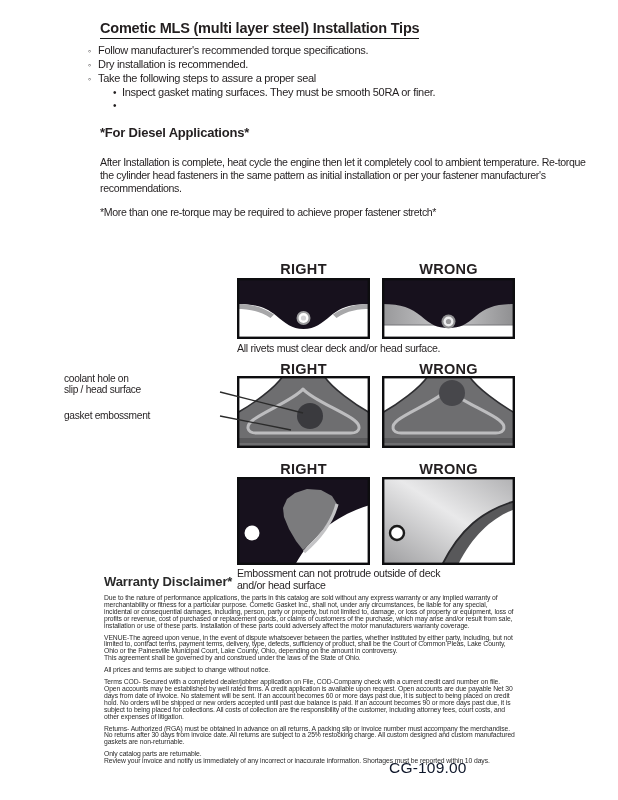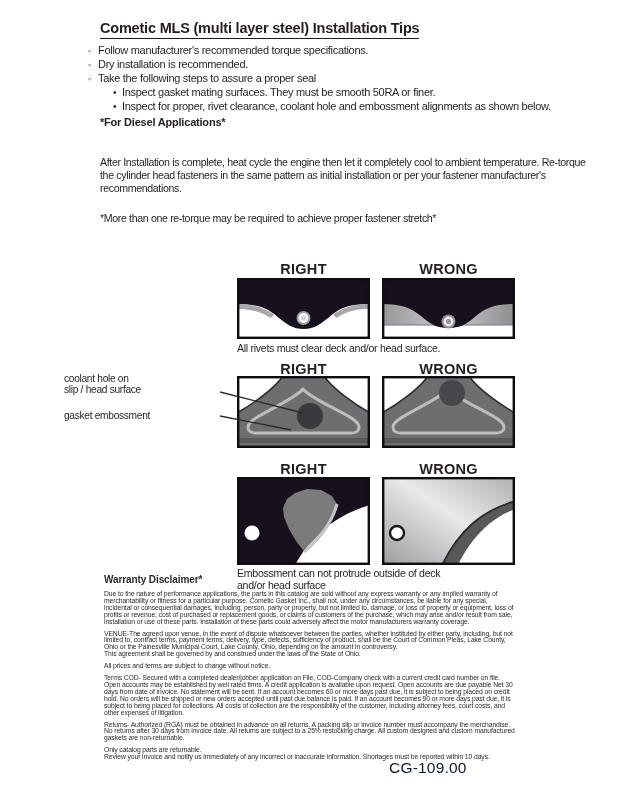--- a/index.html
+++ b/index.html
@@ -6,33 +6,33 @@
   .page{position:relative;width:618px;height:800px;background:#ffffff;overflow:hidden;
         font-family:"Liberation Sans","DejaVu Sans",sans-serif;color:#231f20;}
   .abs{position:absolute;}
   .title{left:100px;top:20px;font-size:14.5px;font-weight:bold;letter-spacing:-0.2px;
          border-bottom:1.6px solid #1a1a1a;padding-bottom:2px;}
   .bullets{left:88px;top:44px;font-size:11px;letter-spacing:-0.3px;}
   .bullet-row{display:flex;align-items:baseline;height:14px;}
   .bullet-row .mark{width:10px;font-size:9px;flex:0 0 auto;}
   .bullet-row.sub{margin-left:25px;}
   .bullet-row.sub .mark{font-size:10px;width:9px;}
-  .diesel-head{left:100px;top:116px;font-size:11px;font-weight:bold;letter-spacing:-0.2px;}
+  .diesel-head{left:100px;top:125px;font-size:13px;font-weight:bold;letter-spacing:-0.2px;}
   .para{left:100px;width:500px;font-size:10.6px;line-height:13.2px;letter-spacing:-0.35px;}
-  .p1{top:135px;} .p2{top:156px;} .p3{top:212px;}
+  .p1{top:135px;} .p2{top:156px;} .p3{top:206px;}
   .fig-label{top:0;width:133px;text-align:center;font-size:14.5px;font-weight:bold;letter-spacing:0.3px;}
   .fig-caption{font-size:10.6px;letter-spacing:-0.3px;line-height:12px;}
   .pair{left:0;top:0;width:618px;margin-top:32px;}
   .pair1{top:229px;height:100px;}
   .pair2{top:329px;height:105px;}
   .pair3{top:429px;height:135px;}
   .boxL{left:237px;} .boxR{left:382px;}
   .annot{width:152px;left:64px;font-size:10.2px;letter-spacing:-0.3px;line-height:11px;}
   .warranty{left:104px;top:574px;width:412px;color:#2b2b2b;}
-  .warranty .w-head{font-size:10px;font-weight:bold;margin:0 0 6px 0;letter-spacing:-0.1px;}
+  .warranty .w-head{font-size:13px;font-weight:bold;margin:0 0 6px 0;letter-spacing:-0.1px;}
   .warranty p{font-size:6.8px;line-height:6.9px;letter-spacing:-0.1px;margin:0 0 5px 0;}
   .warranty p.tight{margin:0;}
   .footer-code{left:389px;top:759px;font-size:15.5px;color:#0f172a;letter-spacing:0.2px;}
   svg{display:block;}
 </style>
 </head>
 <body>
 
 <div class="page">
 
@@ -50,21 +50,20 @@
     <div class="bullet-row">
       <span class="mark">◦</span>
       <span>Take the following steps to assure a proper seal</span>
     </div>
     <div class="bullet-row sub">
       <span class="mark">•</span>
       <span>Inspect gasket mating surfaces.  They must be smooth 50RA or finer.</span>
     </div>
     <div class="bullet-row sub">
       <span class="mark">•</span>
-      <span>Inspect for proper, rivet clearance, coolant hole and embossment alignments as shown below.</span>
     </div>
   </div>
 
   <div class="abs diesel-head">*For Diesel Applications*</div>
   <div class="abs para p2">After Installation is complete, heat cycle the engine then let it completely cool to ambient temperature. Re-torque the cylinder head fasteners in the same pattern as initial installation or per your fastener manufacturer's recommendations.</div>
   <div class="abs para p3">*More than one re-torque may be required to achieve proper fastener stretch*</div>
 
   <div class="abs pair pair1">
     <div class="abs fig-label boxL">RIGHT</div>
     <div class="abs fig-label boxR">WRONG</div>

